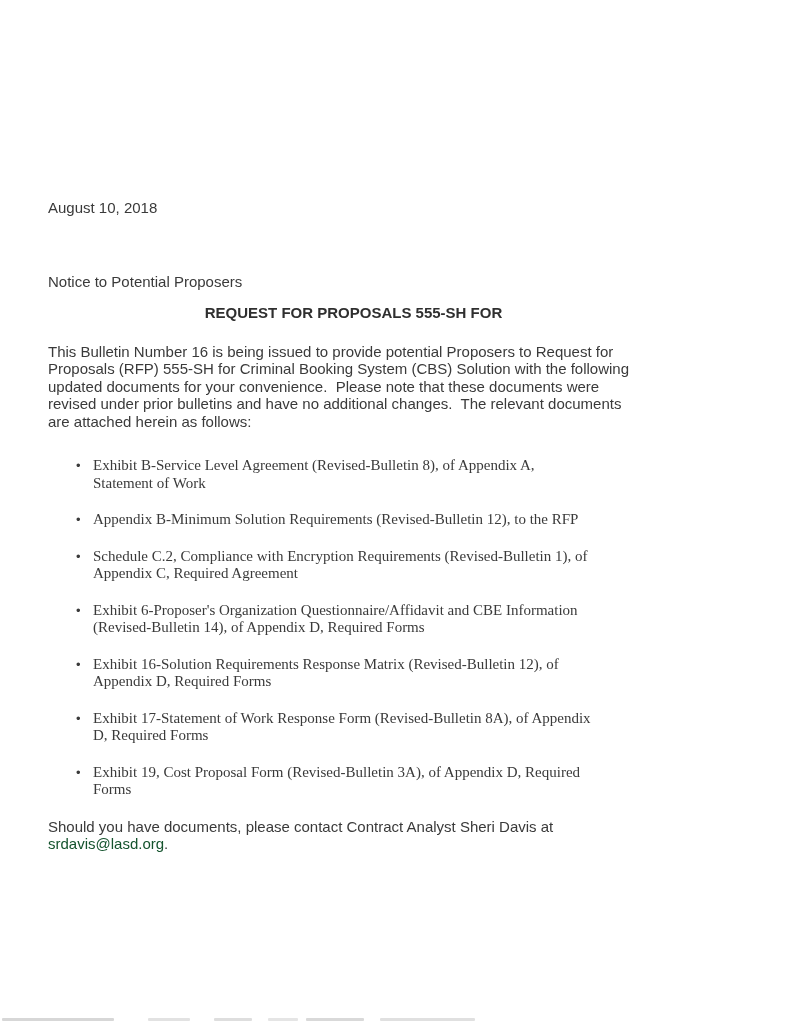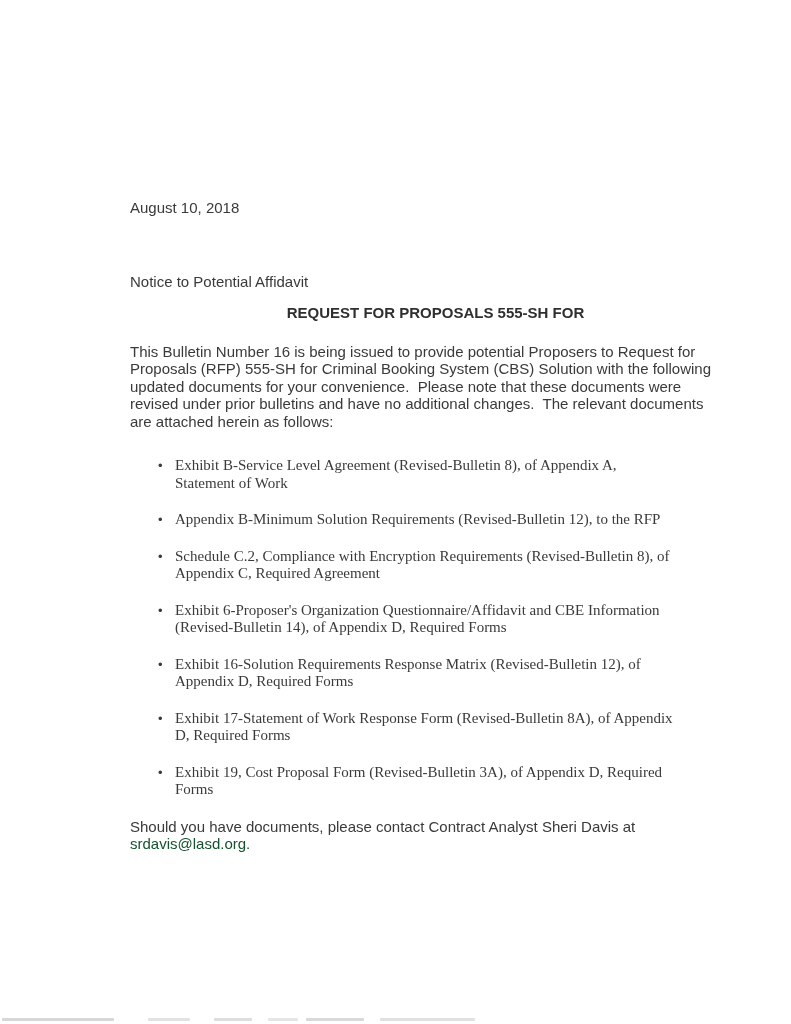--- a/index.html
+++ b/index.html
@@ -12,22 +12,21 @@
     width: 791px;
     height: 1024px;
     background: #ffffff;
     overflow: hidden;
     font-family: "Liberation Sans", "DejaVu Sans", sans-serif;
     color: #3a3a3a;
     font-size: 15px;
     line-height: 17.5px;
   }
   .content {
-    padding: 199px 0 0 114px;
-    margin-left: 16px;
+    padding: 199px 0 0 48px;
   }
   .date {
     margin: 0;
   }
   .salutation {
     margin: 56px 0 0 0;
   }
   .title-block {
     width: 791px;
     margin: 14px 0 0 -90px;
@@ -88,21 +87,21 @@
   .d6 { left: 380px; width: 95px;  background: #e0e0e0; }
 </style>
 </head>
 <body>
 
 <div class="page">
   <div class="content">
 
     <p class="date">August 10, 2018</p>
 
-    <p class="salutation">Notice to Potential Affidavit</p>
+    <p class="salutation">Notice to Potential Proposers</p>
 
     <div class="title-block">
       <div>REQUEST FOR PROPOSALS 555-SH FOR</div>
     </div>
 
     <p class="intro">This Bulletin Number 16 is being issued to provide potential Proposers to Request for
 Proposals (RFP) 555-SH for Criminal Booking System (CBS) Solution with the following
 updated documents for your convenience.  Please note that these documents were
 revised under prior bulletins and have no additional changes.  The relevant documents
 are attached herein as follows:</p>
@@ -112,21 +111,21 @@
         <span class="dot">•</span>
         <span class="li-text">Exhibit B-Service Level Agreement (Revised-Bulletin 8), of Appendix A,
 Statement of Work</span>
       </li>
       <li>
         <span class="dot">•</span>
         <span class="li-text">Appendix B-Minimum Solution Requirements (Revised-Bulletin 12), to the RFP</span>
       </li>
       <li>
         <span class="dot">•</span>
-        <span class="li-text">Schedule C.2, Compliance with Encryption Requirements (Revised-Bulletin 8), of
+        <span class="li-text">Schedule C.2, Compliance with Encryption Requirements (Revised-Bulletin 1), of
 Appendix C, Required Agreement</span>
       </li>
       <li>
         <span class="dot">•</span>
         <span class="li-text">Exhibit 6-Proposer's Organization Questionnaire/Affidavit and CBE Information
 (Revised-Bulletin 14), of Appendix D, Required Forms</span>
       </li>
       <li>
         <span class="dot">•</span>
         <span class="li-text">Exhibit 16-Solution Requirements Response Matrix (Revised-Bulletin 12), of

